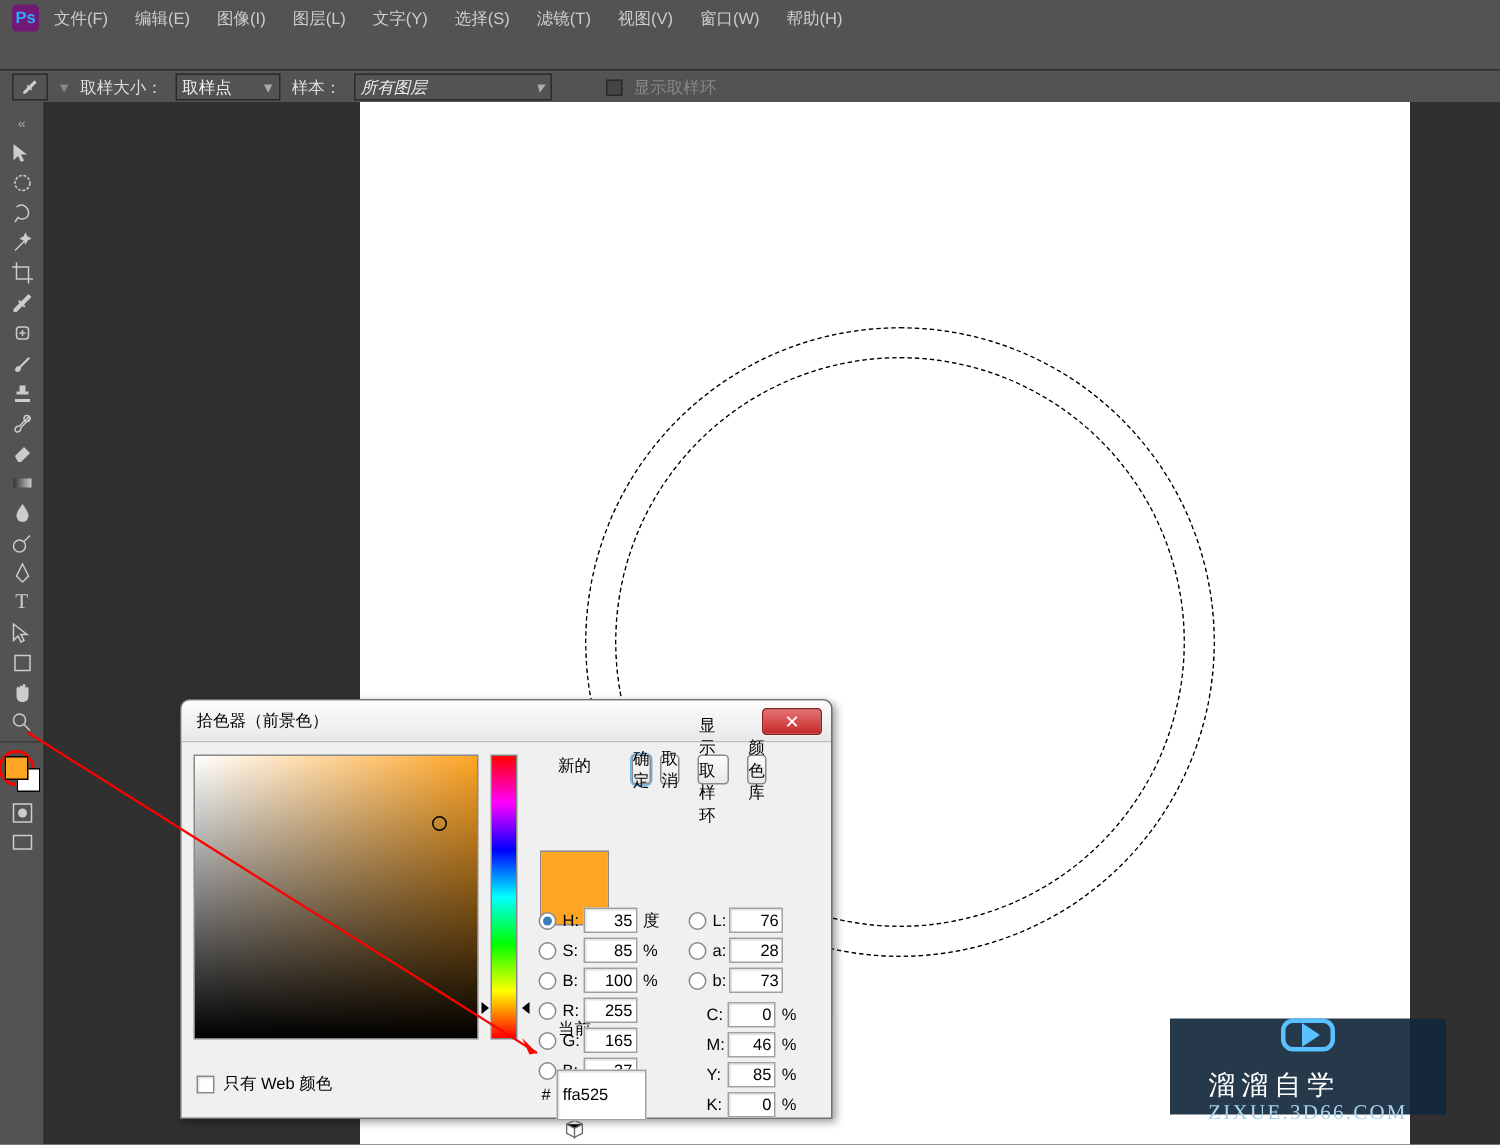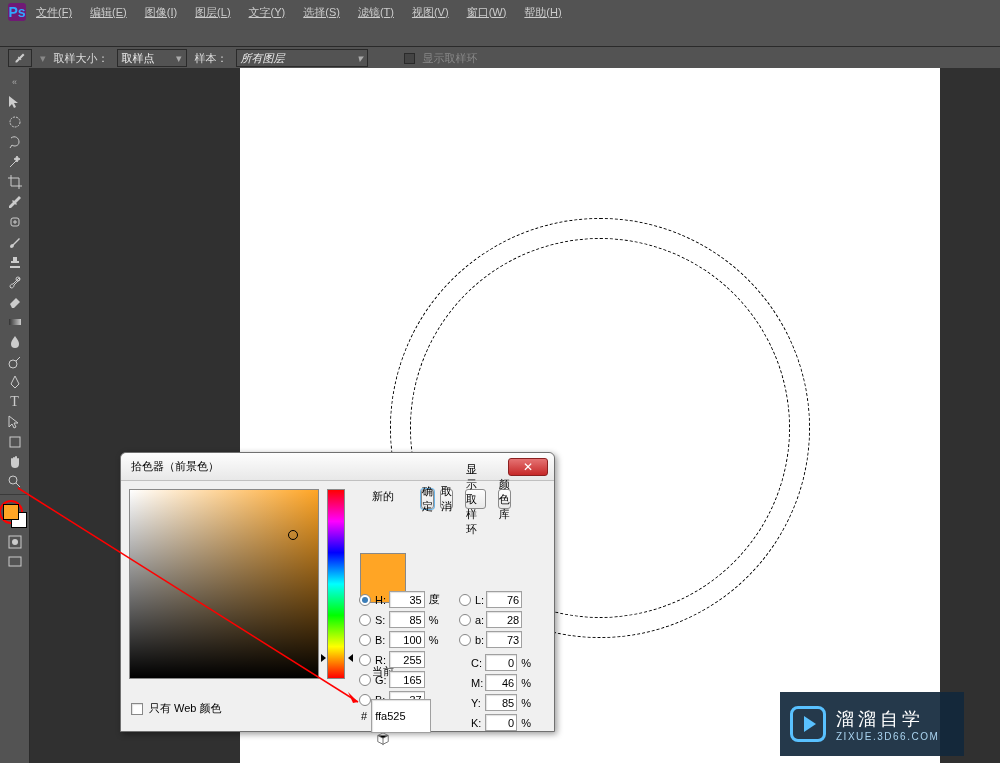--- a/index.html
+++ b/index.html
@@ -1,22 +1,22 @@
 <!DOCTYPE html>
 <html><head>
 <meta charset="utf-8">
 <style>
 * { margin: 0; padding: 0; box-sizing: border-box; font-family: "Microsoft YaHei", sans-serif; font-size: 11px; }
 body { background: #535353; width: 1000px; height: 763px; overflow: hidden; position: relative; }
 
 .title-bar { height: 24px; background: #535353; display: flex; align-items: center; padding: 0 8px; }
-.ps-logo { width: 18px; height: 18px; background: #701a75; border-radius: 3px; color: #31a8ff; font-weight: bold; font-size: 14px; display: flex; align-items: center; justify-content: center; margin-right: 12px; }
+.ps-logo { width: 18px; height: 18px; background: #701a75; border-radius: 3px; color: #31a8ff; font-weight: bold; font-size: 11px; display: flex; align-items: center; justify-content: center; margin-right: 12px; }
 
 .menu-bar { height: 16px; display: flex; align-items: center; padding: 0 36px; color: #ccc; gap: 18px; position: absolute; top: 4px; left: 0; }
-.menu-item { cursor: pointer; font-size: 11px; text-decoration: underline; }
+.menu-item { cursor: pointer; font-size: 11px; }
 
 .options-bar { height: 24px; background: #535353; border-top: 1px solid #2a2a2a; border-bottom: 1px solid #2a2a2a; margin-top: 22px; display: flex; align-items: center; padding: 0 8px; color: #eee; gap: 8px; }
 .tool-current { width: 24px; height: 18px; border: 1px solid #2a2a2a; background: #535353; display: flex; align-items: center; justify-content: center; }
 .eyedropper-path { width: 12px; height: 12px; }
 .label { color: #ddd; }
 .dropdown { height: 18px; background: #535353; border: 1px solid #2a2a2a; color: #eee; display: flex; align-items: center; padding: 0 4px; }
 .chk { width: 11px; height: 11px; border: 1px solid #2a2a2a; background: #444; display: inline-block; }
 
 .tab-bar { height: 22px; background: #3d3d3d; display: flex; align-items: flex-end; }
 .tab { height: 22px; padding: 0 10px; background: #535353; color: #ddd; display: flex; align-items: center; gap: 8px; font-size: 10px; border-right: 1px solid #2a2a2a; border-top: 1px solid #2a2a2a; }
@@ -30,21 +30,21 @@
 .fg-swatch { position: absolute; width: 16px; height: 16px; top: 0; left: 0; background: #ffa525; border: 1px solid #000; z-index: 2; }
 .bg-swatch { position: absolute; width: 16px; height: 16px; bottom: 0; right: 0; background: #fff; border: 1px solid #000; }
 .swatch-highlight { position: absolute; border: 2px solid #f00; border-radius: 50%; width: 24px; height: 24px; top: -4px; left: -4px; }
 
 .canvas-area { flex: 1; background: #303030; position: relative; overflow: hidden; }
 .canvas { position: absolute; top: 0; left: 210px; width: 700px; height: 700px; background: #fff; }
 .marquee { position: absolute; border: 1px dashed #000; border-radius: 50%; }
 .marquee.outer { width: 420px; height: 420px; top: 150px; left: 150px; }
 .marquee.inner { width: 380px; height: 380px; top: 170px; left: 170px; }
 
-.color-picker { position: absolute; top: 452px; left: 120px; width: 435px; height: 280px; background: #f0f0f0; border: 1px solid #707070; border-radius: 6px 6px 0 0; box-shadow: 2px 2px 6px rgba(0,0,0,0.4); z-index: 100; }
+.color-picker { position: absolute; top: 466px; left: 120px; width: 435px; height: 280px; background: #f0f0f0; border: 1px solid #707070; border-radius: 6px 6px 0 0; box-shadow: 2px 2px 6px rgba(0,0,0,0.4); z-index: 100; }
 .cp-title { height: 28px; background: linear-gradient(#fdfdfd,#e8e8e8); border-bottom: 1px solid #c0c0c0; border-radius: 6px 6px 0 0; display: flex; align-items: center; justify-content: space-between; padding: 0 6px 0 10px; font-size: 12px; }
 .cp-close { width: 40px; height: 18px; background: linear-gradient(#e57373,#c62828); border: 1px solid #8b2020; border-radius: 3px; color: #fff; display: flex; align-items: center; justify-content: center; font-size: 12px; cursor: pointer; }
 .cp-body { display: flex; padding: 8px; gap: 8px; }
 .cp-field { width: 190px; height: 190px; position: relative; border: 1px solid #888; background: linear-gradient(to bottom, transparent, #000), linear-gradient(to right, #fff, #ffa525); }
 .cp-field-cursor { position: absolute; top: 40px; right: 20px; width: 10px; height: 10px; border: 1px solid #000; border-radius: 50%; }
 .cp-hue { width: 18px; height: 190px; border: 1px solid #888; background: linear-gradient(to top, #f00, #ff0, #0f0, #0ff, #00f, #f0f, #f00); position: relative; }
 .cp-hue-slider { position: absolute; top: 164px; left: -5px; width: 28px; height: 8px; }
 .cp-hue-slider::before, .cp-hue-slider::after { content: ""; position: absolute; width: 0; height: 0; border-top: 4px solid transparent; border-bottom: 4px solid transparent; }
 .cp-hue-slider::before { left: -2px; border-left: 5px solid #000; }
 .cp-hue-slider::after { right: -2px; border-right: 5px solid #000; }
@@ -67,26 +67,26 @@
 .radio.sel::after { content: ""; width: 6px; height: 6px; background: #3a7db8; border-radius: 50%; }
 .val-input { width: 36px; height: 17px; border: 1px solid #a0a0a0; background: #fff; font-size: 11px; padding: 0 2px; text-align: right; box-shadow: inset 1px 1px 1px rgba(0,0,0,0.12); }
 
 .hex-row { position: absolute; top: 245px; left: 350px; display: flex; align-items: center; gap: 4px; }
 .hex-input { width: 60px; height: 17px; border: 1px solid #a0a0a0; background: #fff; font-size: 11px; padding: 16px 3px; box-shadow: inset 1px 1px 1px rgba(0,0,0,0.12); }
 .web-only { position: absolute; top: 248px; left: 128px; display: flex; align-items: center; gap: 6px; font-size: 11px; }
 .web-chk { width: 12px; height: 12px; border: 1px solid #888; background: #fff; box-shadow: inset 1px 1px 1px rgba(0,0,0,0.12); }
 
 .red-box { position: absolute; border: 2px solid #f00; }
 
-.watermark { position: absolute; right: 36px; bottom: 7px; width: 184px; height: 64px; background: rgba(18,40,60,0.92); display: flex; align-items: center; padding: 0 10px; gap: 10px; }
+.watermark { position: absolute; right: 36px; bottom: 20px; width: 184px; height: 64px; background: rgba(18,40,60,0.92); display: flex; align-items: center; padding: 0 10px; gap: 10px; flex-direction: column; }
 .wm-play { width: 36px; height: 36px; border: 3px solid #59c1ff; border-radius: 8px; display: flex; align-items: center; justify-content: center; }
 .wm-play::after { content: ""; width: 0; height: 0; border-left: 12px solid #59c1ff; border-top: 8px solid transparent; border-bottom: 8px solid transparent; margin-left: 3px; }
 .wm-text { color: #fff; display: flex; flex-direction: column; }
 .wm-cn { font-size: 18px; letter-spacing: 4px; }
-.wm-en { font-size: 10px; letter-spacing: 1.5px; color: #aad4f0; }
+.wm-en { font-size: 14px; letter-spacing: 1.5px; color: #aad4f0; font-family: Liberation Serif, serif; }
 
 svg.line-arrow { position: absolute; top: 0; left: 0; pointer-events: none; z-index: 200; }
 </style>
 </head>
 <body>
 
 <div class="title-bar">
   <div class="ps-logo">Ps</div>
 </div>
 <div class="menu-bar">

